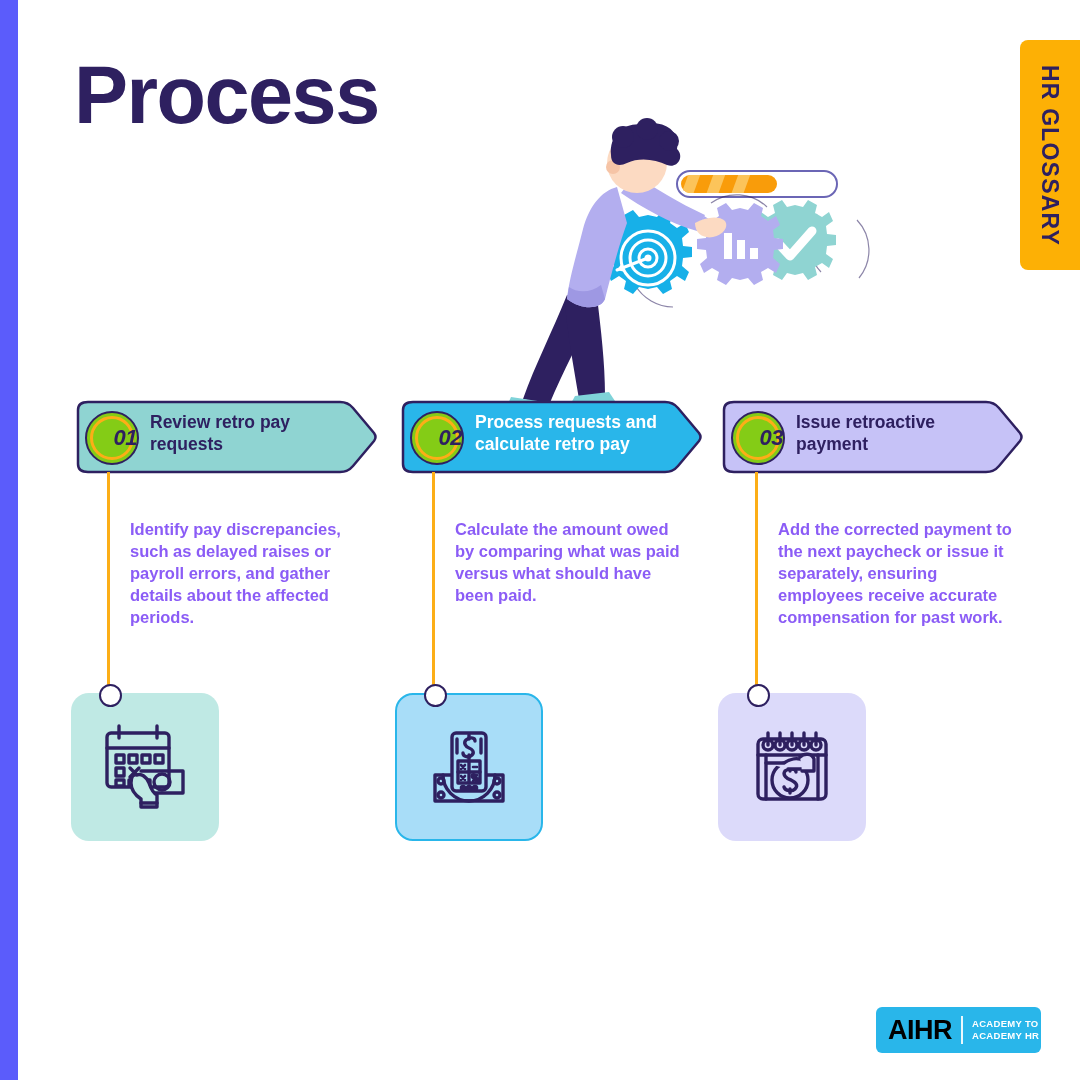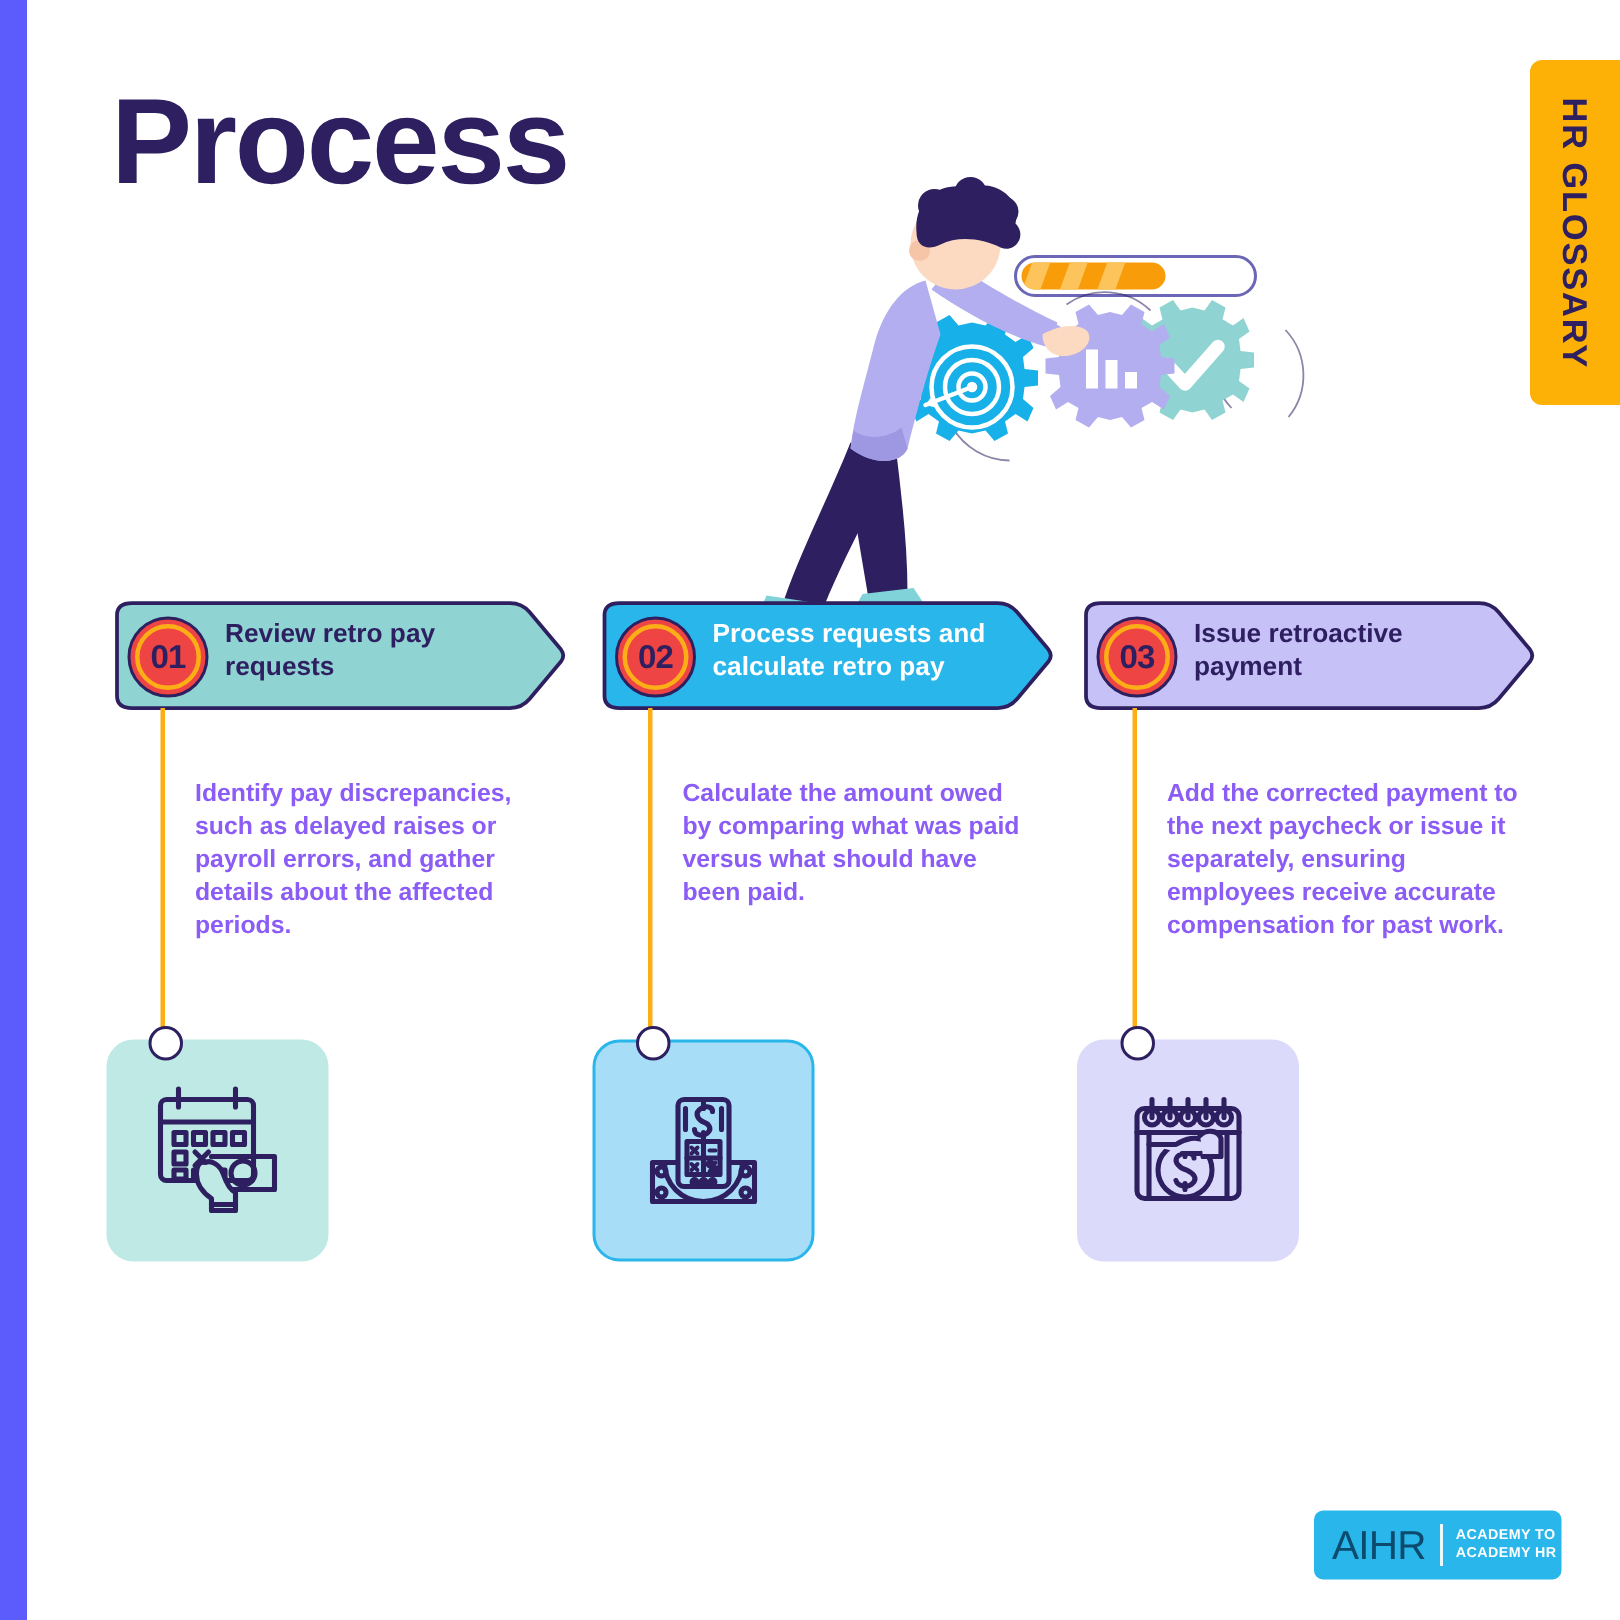--- a/index.html
+++ b/index.html
@@ -82,25 +82,26 @@
     height: 72px;
   }
   .banner svg { position: absolute; left: 0; top: 0; overflow: visible; }
   .banner .num-circle {
     position: absolute;
     left: 13px;
     top: 11px;
     width: 50px;
     height: 50px;
     border-radius: 50%;
-    background: #ef4444;
+    background: #84cc16;
     border: 2.5px solid #2e2060;
     display: flex;
     align-items: center;
-    justify-content: center;
+    justify-content: flex-end;
+    font-style: italic;
   }
   .banner .num-circle::before {
     content: "";
     position: absolute;
     left: 3px; top: 3px; right: 3px; bottom: 3px;
     border-radius: 50%;
     border: 3px solid #fcae17;
   }
   .banner .num-text {
     position: relative;
@@ -176,22 +177,22 @@
     height: 46px;
     background: #29b6ea;
     border-radius: 6px;
     display: flex;
     align-items: center;
     padding-left: 12px;
     box-sizing: border-box;
   }
   #logo .mark {
     font-size: 27px;
-    font-weight: normal;
-    color: #0c4a6e;
+    font-weight: bold;
+    color: #000000;
     letter-spacing: -0.5px;
   }
   #logo .divider {
     width: 2px;
     height: 28px;
     background: #ffffff;
     margin: 0 9px;
     opacity: 0.9;
   }
   #logo .tagline {

